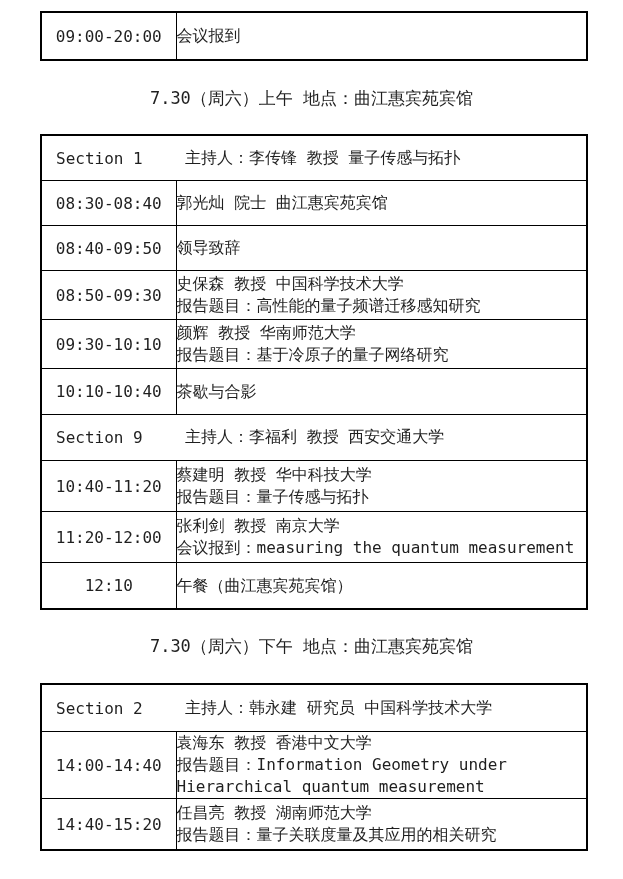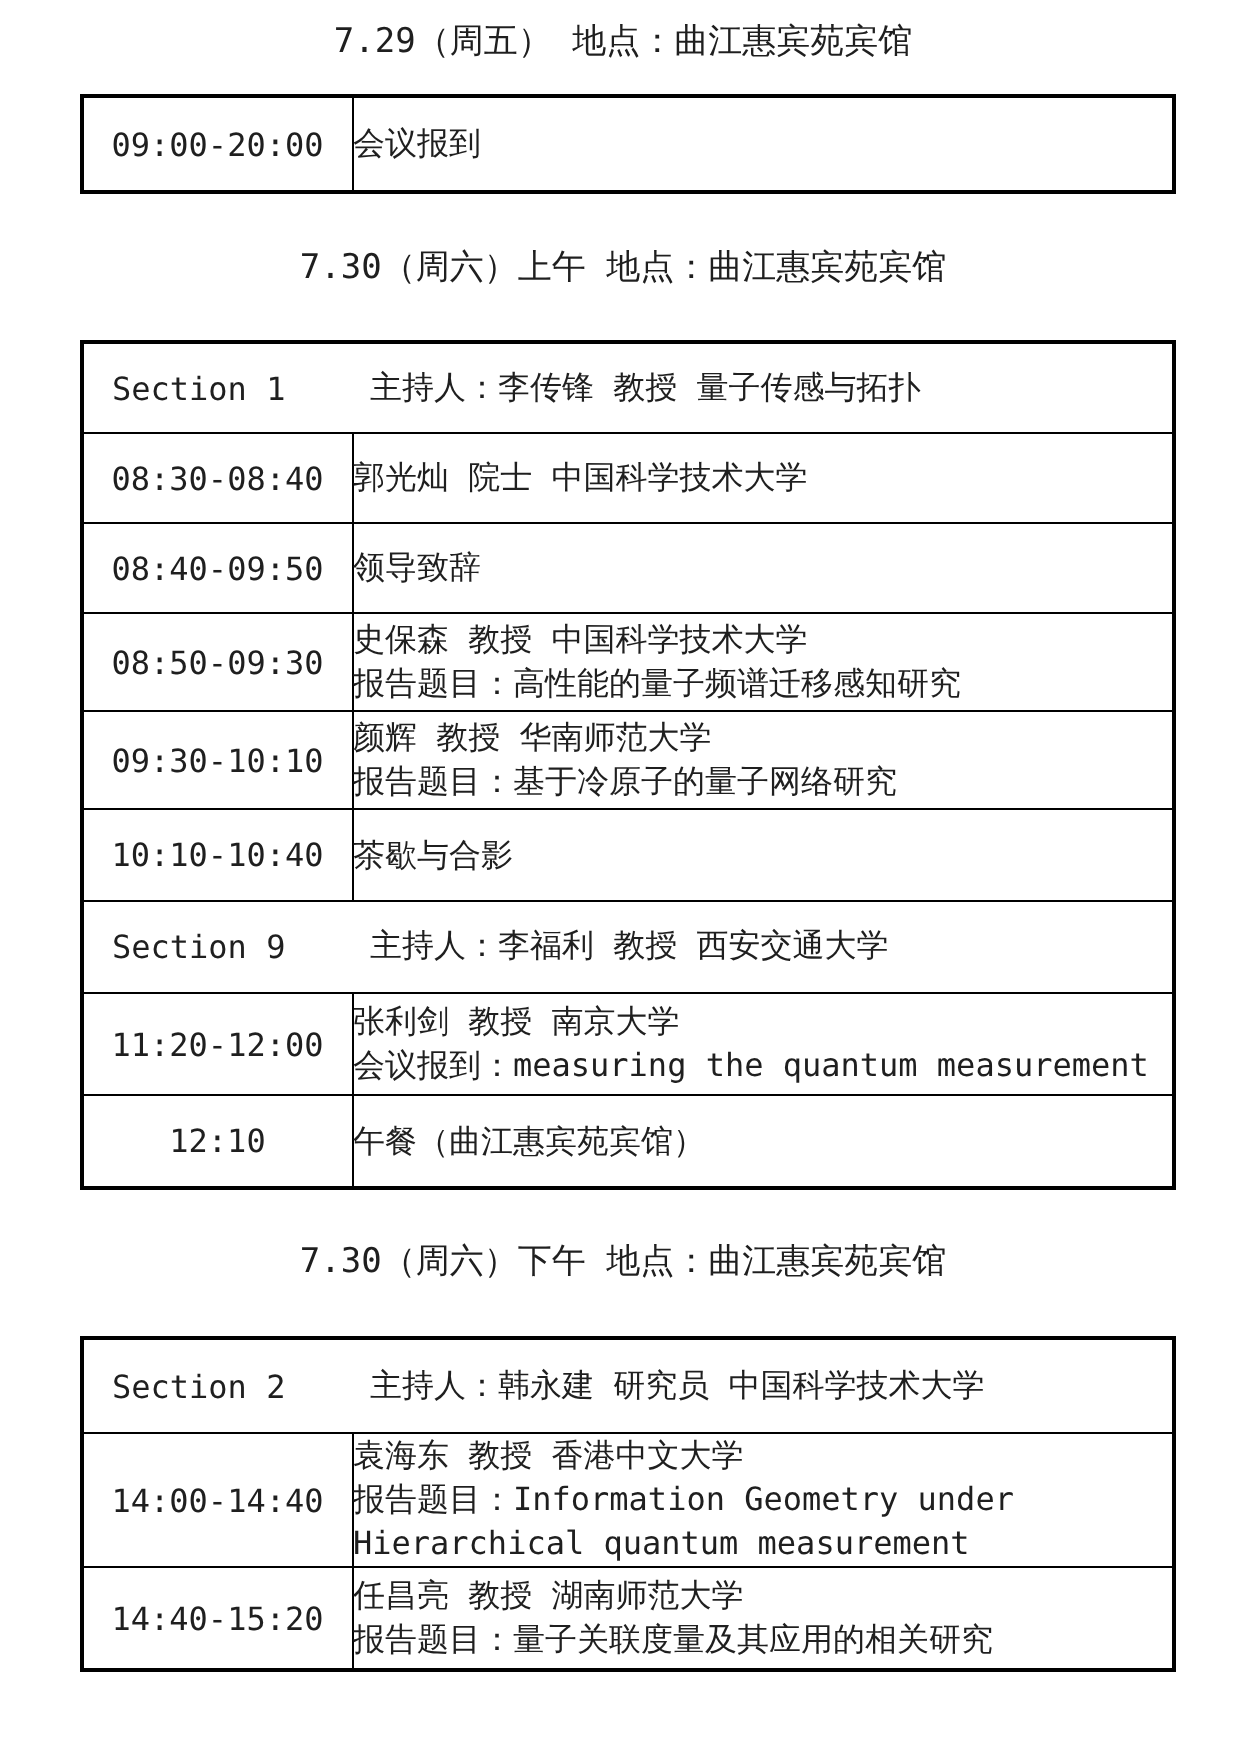--- a/index.html
+++ b/index.html
@@ -78,21 +78,20 @@
   tr.rh46 td { height: 46px; }
   tr.rh48 td { height: 48px; }
   tr.rh50 td { height: 50px; }
   tr.rh66 td { height: 66px; }
 </style>
 </head>
 <body>
 
 <div class="page">
 
-  <div class="heading heading-day1">7.29（周五） 地点：曲江惠宾苑宾馆</div>
 
   <table class="sched">
     <colgroup>
         <col class="c1">
         <col class="c2">
       </colgroup>
     <tbody>
         <tr class="rh46">
       <td class="time-cell">09:00-20:00</td>
       <td class="event-cell">
@@ -113,21 +112,21 @@
     <tbody>
         <tr class="rh44">
       <td class="section-cell" colspan="2">
         <span class="sec-label">Section 1</span><span class="sec-text">主持人：李传锋 教授 量子传感与拓扑</span>
       </td>
     </tr>
 
     <tr class="rh44">
       <td class="time-cell">08:30-08:40</td>
       <td class="event-cell">
-        <div class="line">郭光灿 院士 中国科学技术大学</div>
+        <div class="line">郭光灿 院士 曲江惠宾苑宾馆</div>
       </td>
     </tr>
 
     <tr class="rh44">
       <td class="time-cell">08:40-09:50</td>
       <td class="event-cell">
         <div class="line">领导致辞</div>
       </td>
     </tr>
 
@@ -153,20 +152,27 @@
         <div class="line">茶歇与合影</div>
       </td>
     </tr>
 
     <tr class="rh45">
       <td class="section-cell" colspan="2">
         <span class="sec-label">Section 9</span><span class="sec-text">主持人：李福利 教授 西安交通大学</span>
       </td>
     </tr>
 
+    <tr class="rh50">
+      <td class="time-cell">10:40-11:20</td>
+      <td class="event-cell">
+        <div class="line">蔡建明 教授 华中科技大学</div>
+        <div class="line">报告题目：量子传感与拓扑</div>
+      </td>
+    </tr>
 
     <tr class="rh50">
       <td class="time-cell">11:20-12:00</td>
       <td class="event-cell">
         <div class="line">张利剑 教授 南京大学</div>
         <div class="line">会议报到：measuring the quantum measurement</div>
       </td>
     </tr>
 
     <tr class="rh45">

